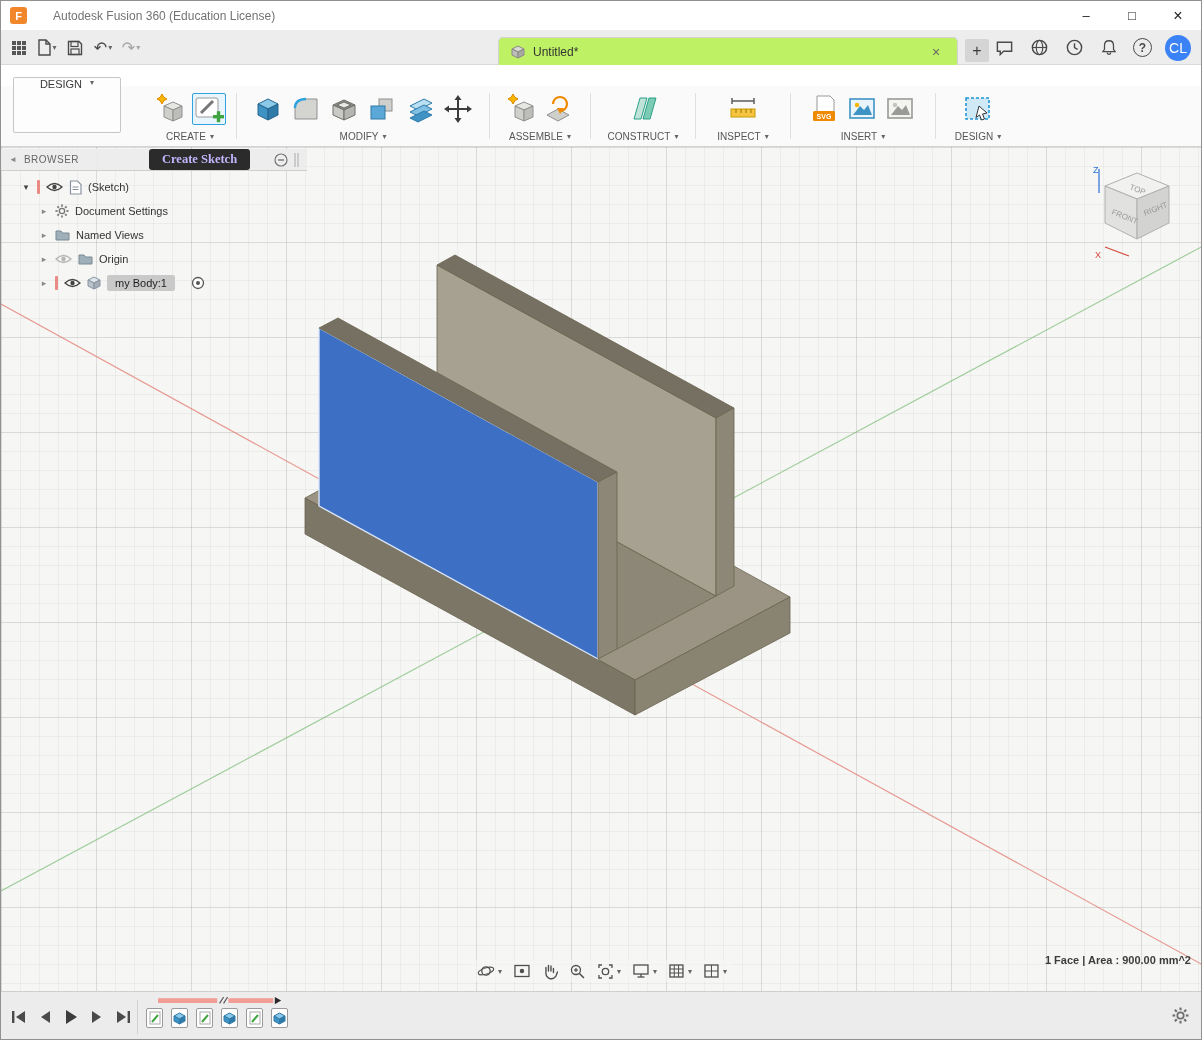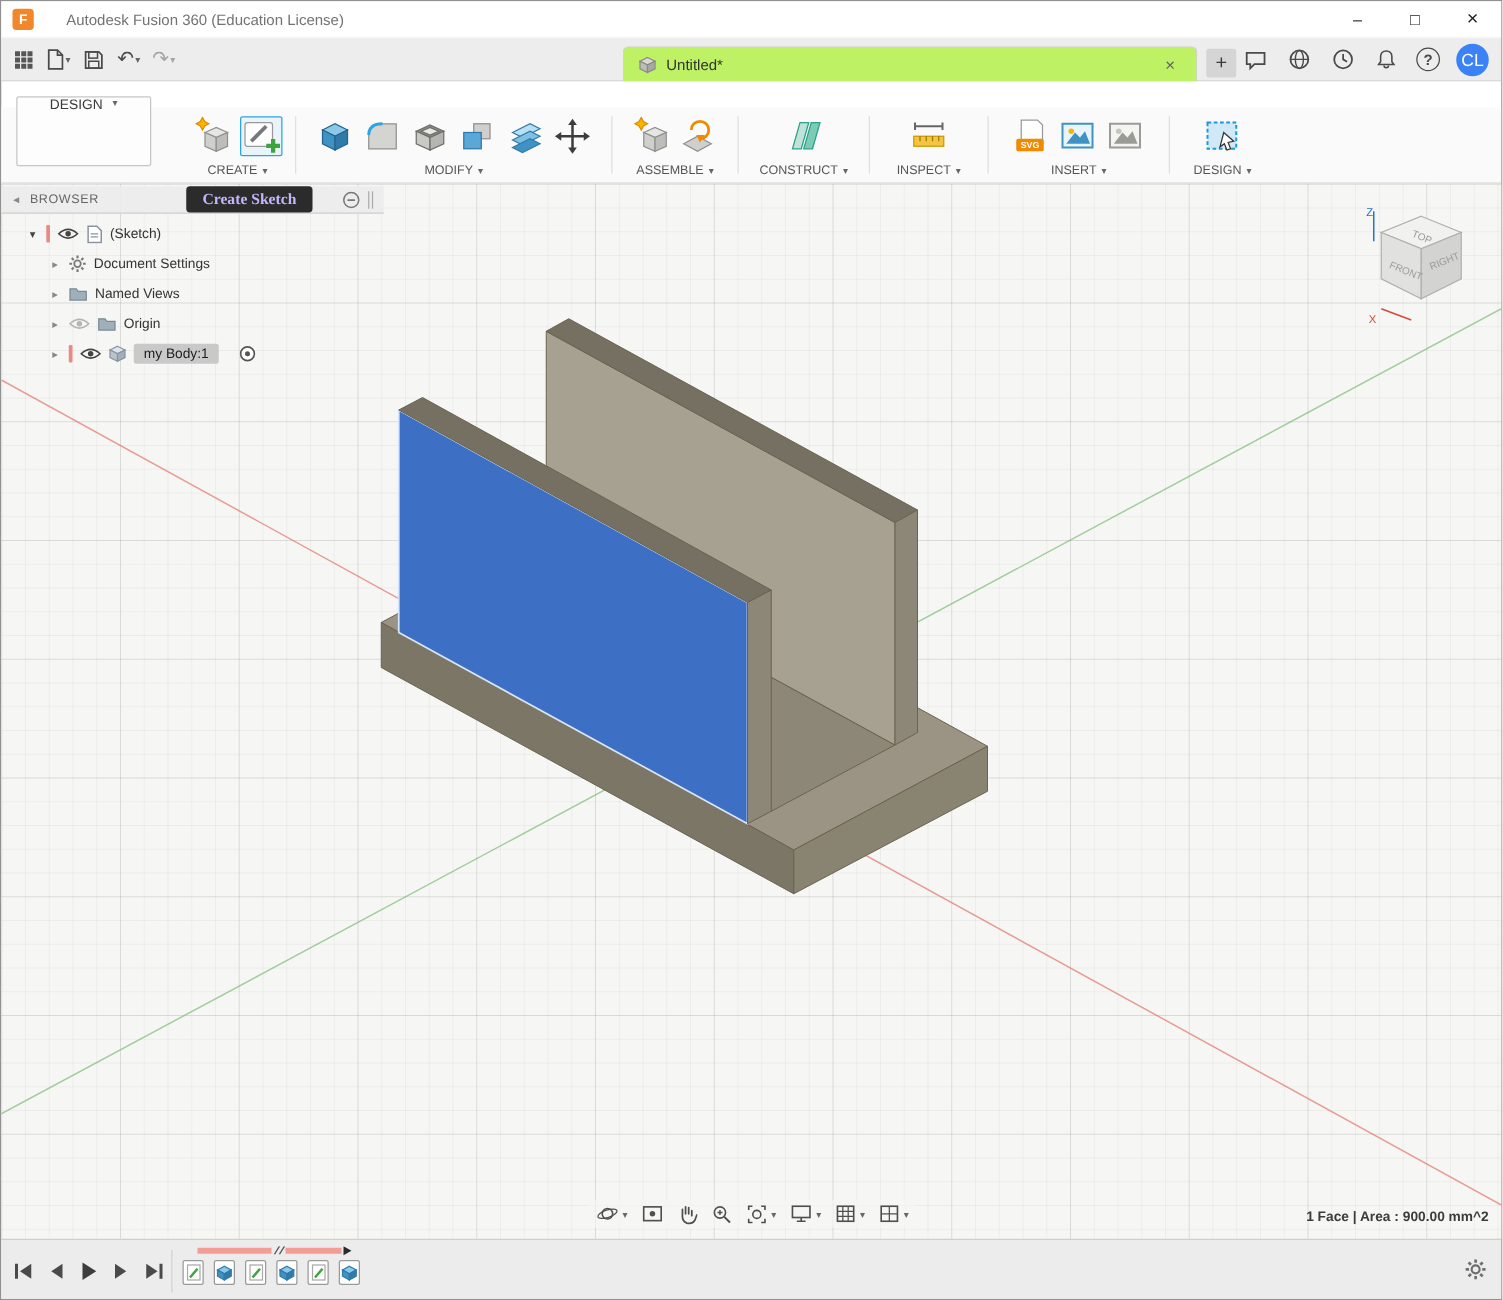--- a/index.html
+++ b/index.html
@@ -64,21 +64,21 @@
 .target{position:absolute;left:190px;top:5px}
 
 
 #viewcube{position:absolute;right:14px;top:12px;z-index:5}
 
 
 #comments{position:absolute;left:0;bottom:6px;width:310px;height:26px;background:rgba(252,252,252,.92);border:1px solid #d8d8d8;border-left:none;border-radius:0 4px 4px 0;display:flex;align-items:center;font-size:10.5px;color:#7f7f7f;padding:0 12px;z-index:5}
 #comments .addbtn{margin-left:auto}
 #navbar{position:absolute;left:50%;transform:translateX(-50%);bottom:9px;display:flex;align-items:center;gap:11px;z-index:5;background:rgba(246,246,244,.6);padding:2px 6px;border-radius:3px}
 .navbtn{display:flex;align-items:center;gap:2px;color:#4f4f4f}
-#sel-info{position:absolute;right:12px;bottom:11px;font-size:11px;font-weight:bold;color:#3c3c3c;z-index:5}
+#sel-info{position:absolute;right:12px;bottom:25px;font-size:11px;font-weight:bold;color:#3c3c3c;z-index:5}
 
 
 #timeline{position:absolute;top:990px;left:0;right:0;height:50px;background:#ececec;border-top:1px solid #cfcfcf}
 #playback{position:absolute;left:6px;top:13px;display:flex;gap:3px}
 .pbtn{width:23px;height:23px;display:flex;align-items:center;justify-content:center}
 #tl-divider{position:absolute;left:136px;top:8px;width:1px;height:34px;background:#d2d2d2}
 #tl-bar{position:absolute;left:145px;top:5px;width:152px;height:8px}
 #tl-items{position:absolute;left:145px;top:16px;display:flex;gap:8px}
 .tlicon{width:17px;height:20px;background:#fff;border:1px solid #9a9a9a;border-radius:2px;display:flex;align-items:center;justify-content:center}
 #tl-gear{position:absolute;right:12px;top:15px}

